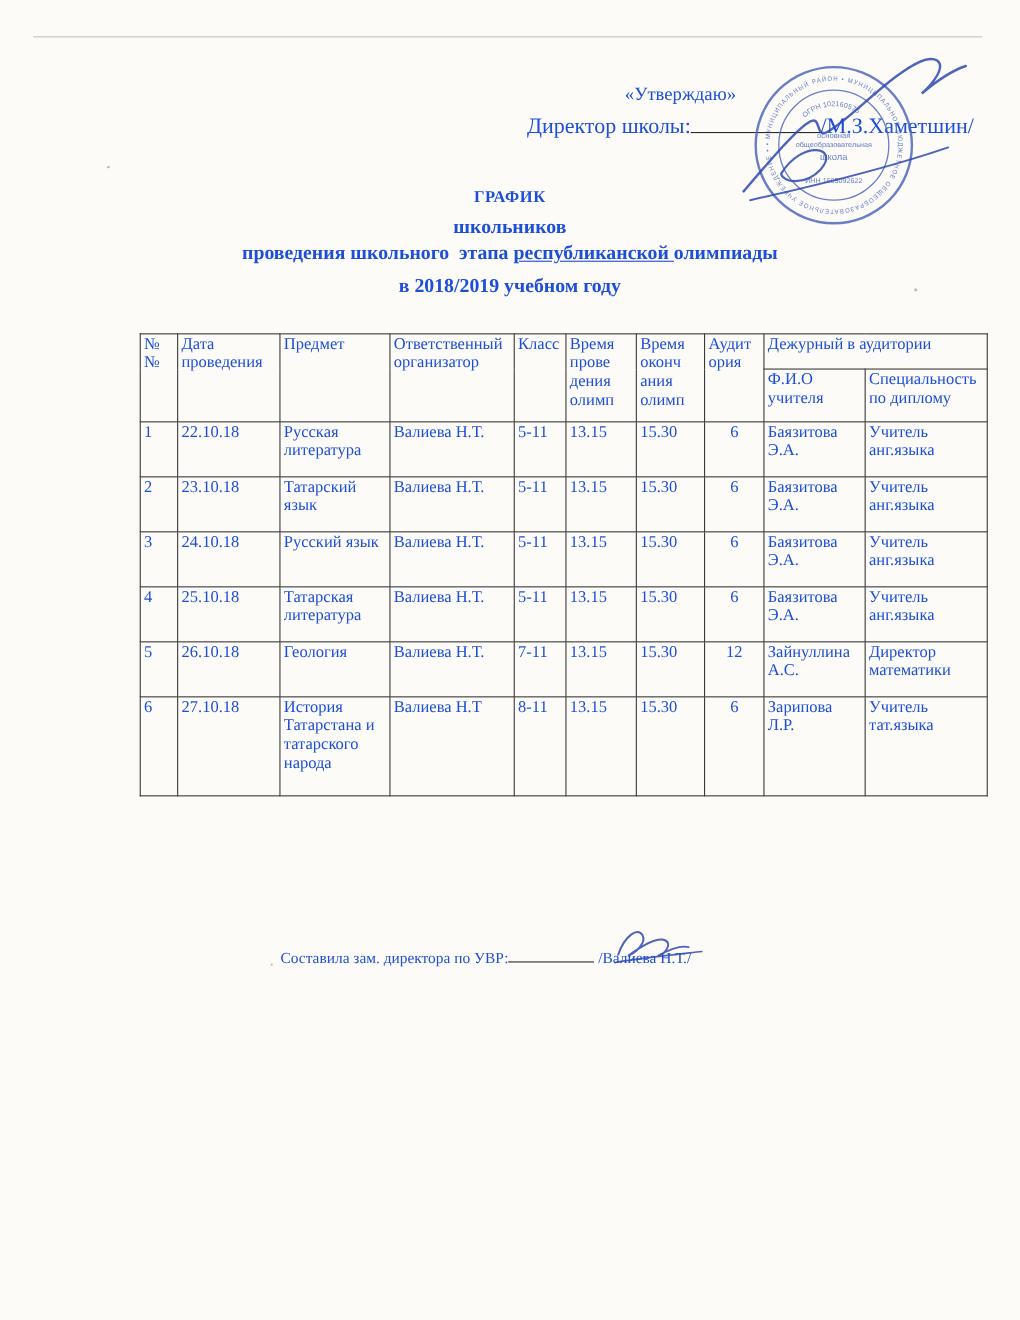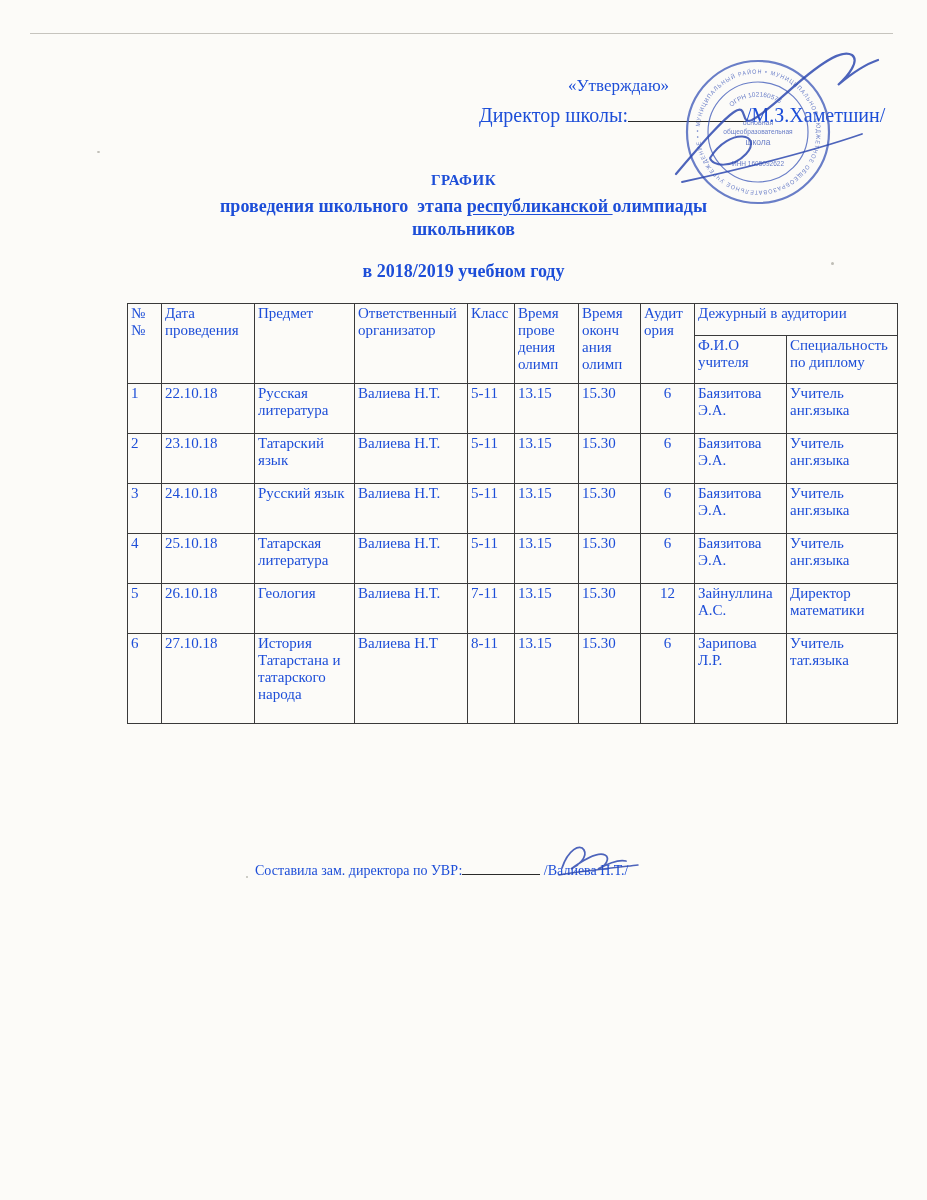--- a/index.html
+++ b/index.html
@@ -18,21 +18,21 @@
 
   .stamp{ position:absolute; left:678px; top:52px; width:160px; height:160px; opacity:.82; }
   .sig-top{ position:absolute; left:618px; top:22px; width:300px; height:185px; }
   .sig-bottom{ position:absolute; left:552px; top:838px; width:95px; height:48px; }
   .sig-top path,.sig-bottom path{ stroke:var(--sig-ink); fill:none; stroke-linecap:round; opacity:.85; }
 
   .title-block{ position:absolute; left:0; top:172px; width:100%; text-align:center; font-weight:700; }
   .title-main{ font-size:15px; letter-spacing:.5px; margin-bottom:6px; }
   .title-line{ font-size:18px; line-height:1.25; }
   .u{ text-decoration:underline; text-underline-offset:2px; }
-  .title-year{ font-size:18px; margin-top:21px; }
+  .title-year{ font-size:18px; margin-top:9px; }
 
   .tbl-wrap{ position:absolute; left:127px; top:303px; }
   table{ border-collapse:collapse; table-layout:fixed; width:770px; font-size:15px; line-height:1.13; }
   th,td{
     border:1px solid #3a3a3a; vertical-align:top; text-align:left;
     font-weight:normal; padding:1px 3px 2px 3px; overflow:hidden;
   }
   th{ white-space:pre-line; }
   thead tr.h1{ height:32px; }
   thead tr.h2{ height:48px; }
@@ -81,24 +81,24 @@
   </svg>
 
   <svg class="sig-top" viewBox="0 0 300 185" xmlns="http://www.w3.org/2000/svg">
     <path d="M58 152 C82 124 104 98 116 90 C130 80 122 104 134 98 C152 88 172 66 196 48 C212 36 226 28 234 33 C242 39 230 54 220 63 C233 52 248 42 260 38" stroke-width="2.2"></path>
     <path d="M92 136 C112 104 146 112 128 132 C114 147 94 144 92 136" stroke-width="2"></path>
     <path d="M64 160 C118 148 186 132 244 112" stroke-width="1.8"></path>
   </svg>
 
   <div class="title-block">
     <div class="title-main">ГРАФИК</div>
+    <div class="title-line">школьников</div>
     <div class="title-line">
       <span>проведения школьного&nbsp; этапа </span><span class="u">республиканской </span><span>олимпиады</span>
     </div>
-    <div class="title-line">школьников</div>
     <div class="title-year">в 2018/2019 учебном году</div>
   </div>
 
   <div class="tbl-wrap">
     <table>
       <colgroup>
         <col style="width:34px">
           <col style="width:93px">
           <col style="width:100px">
           <col style="width:113px">

